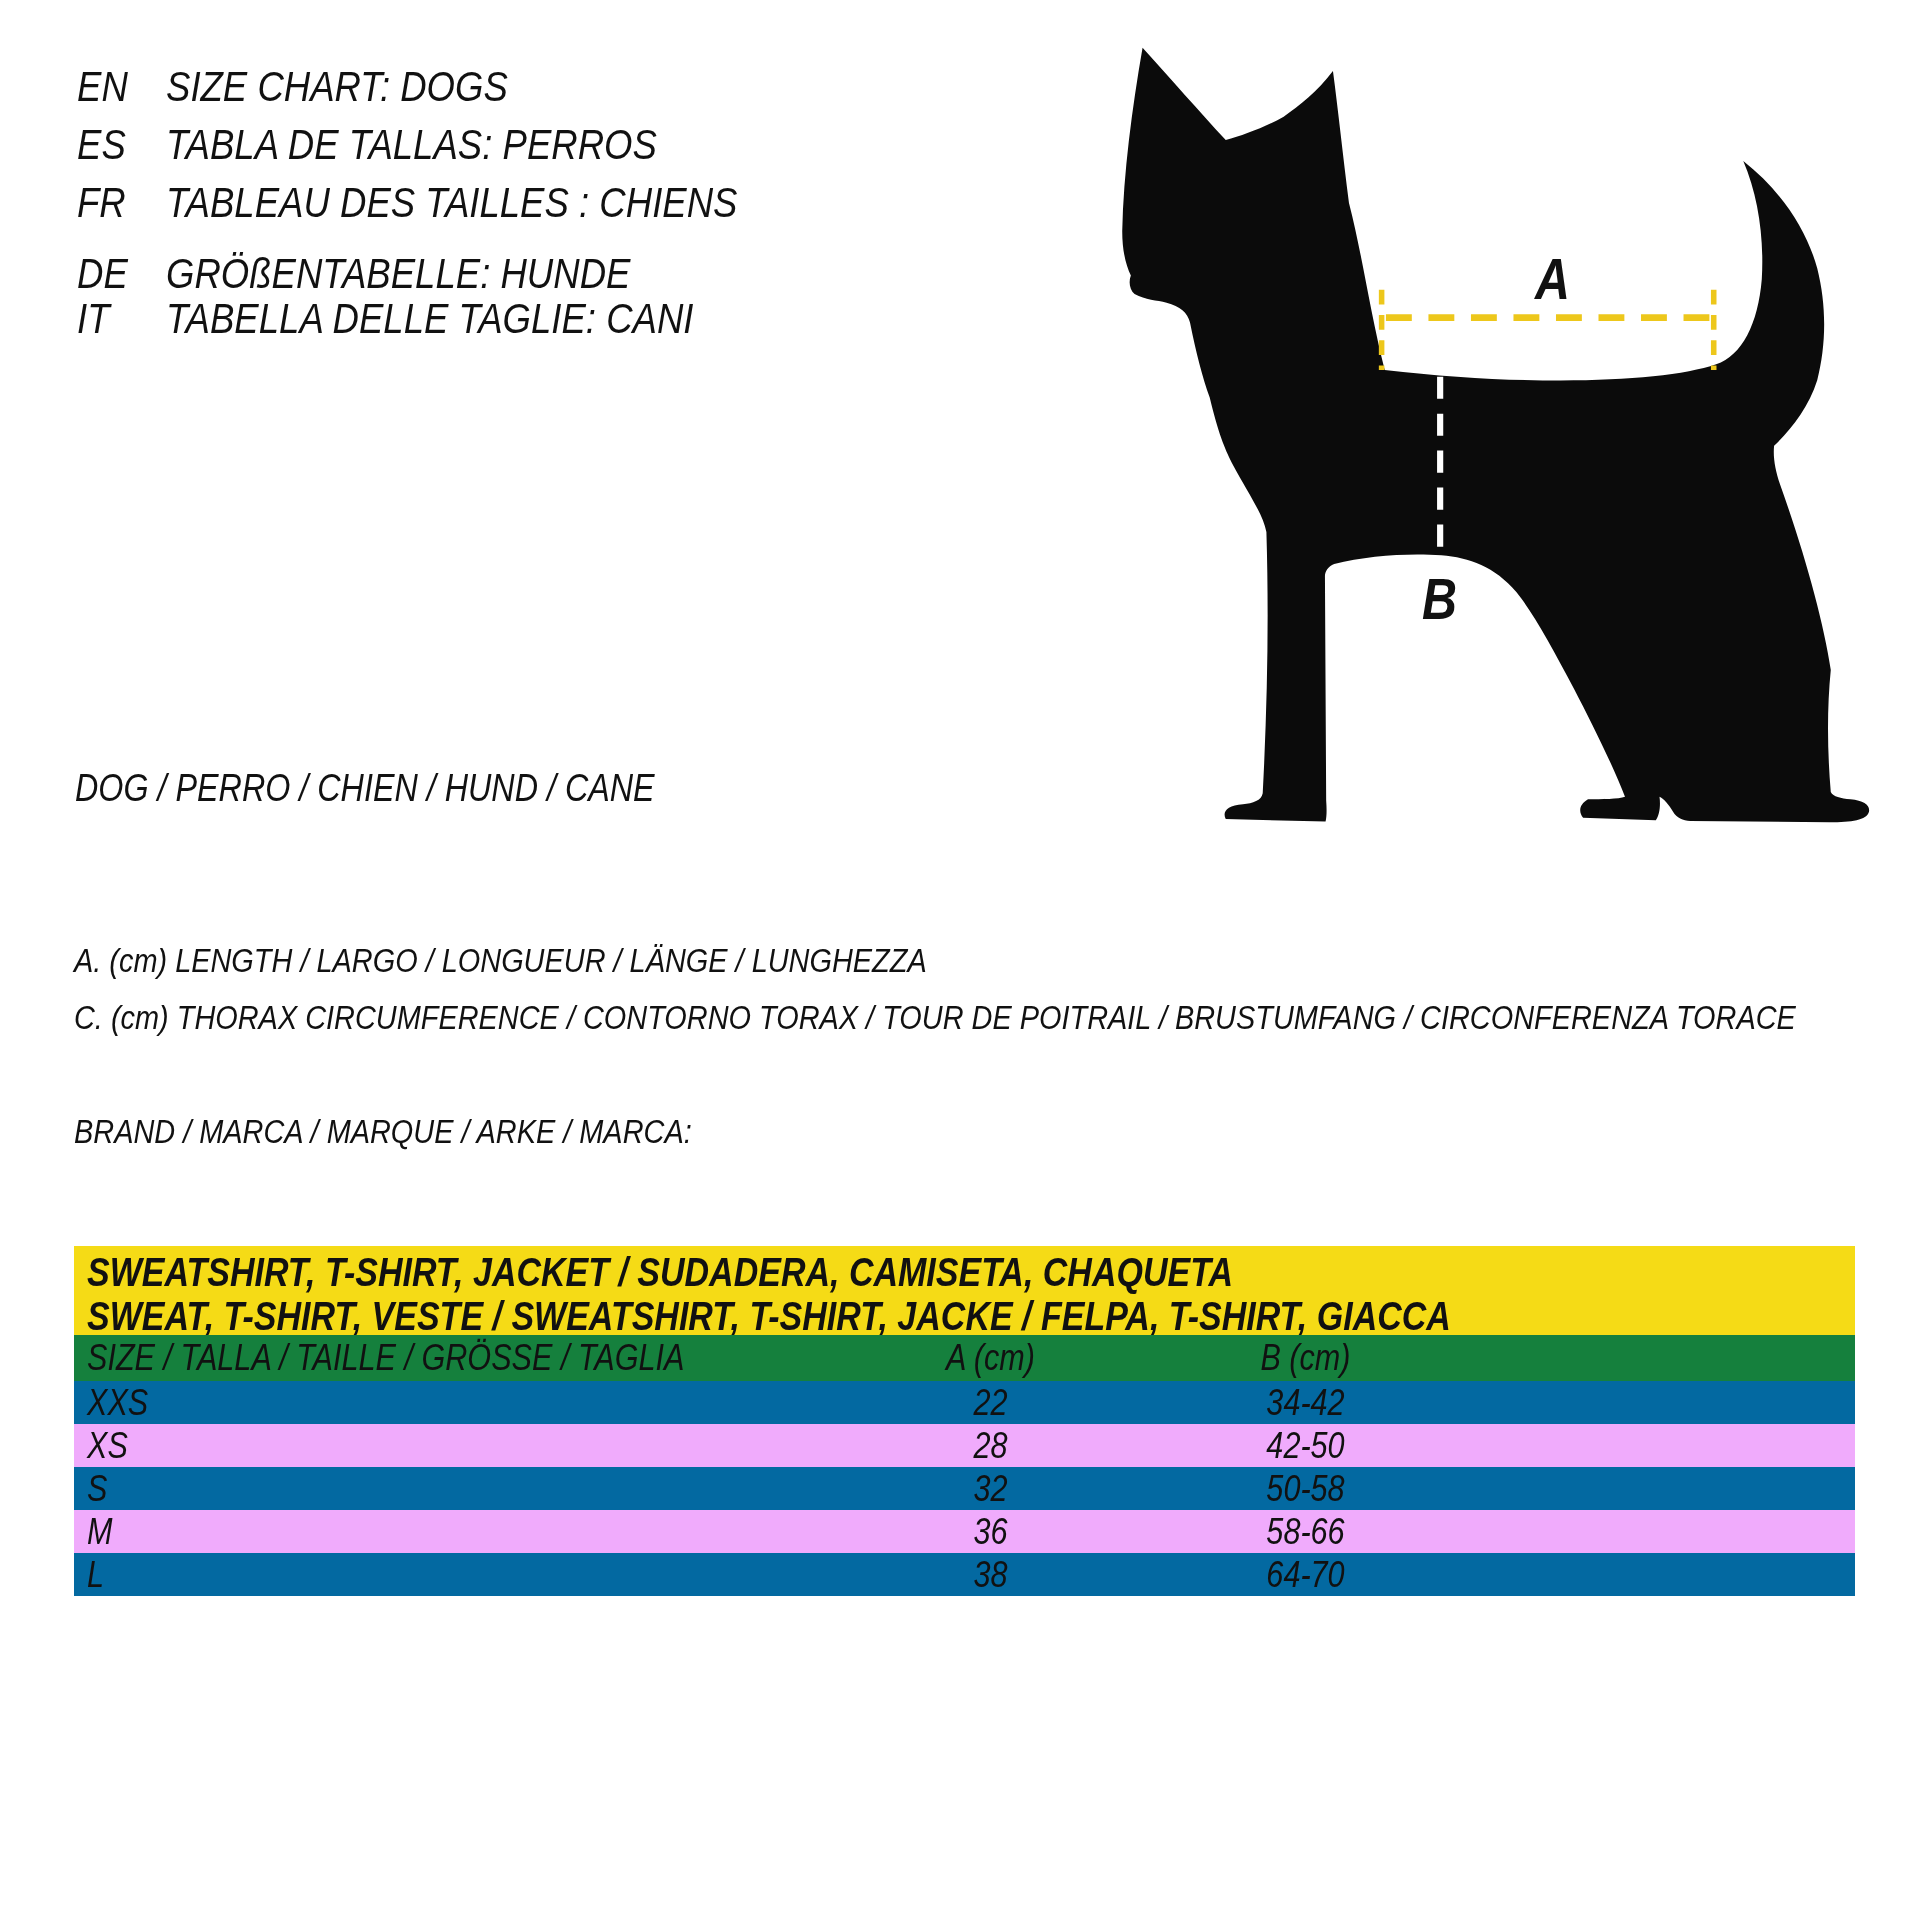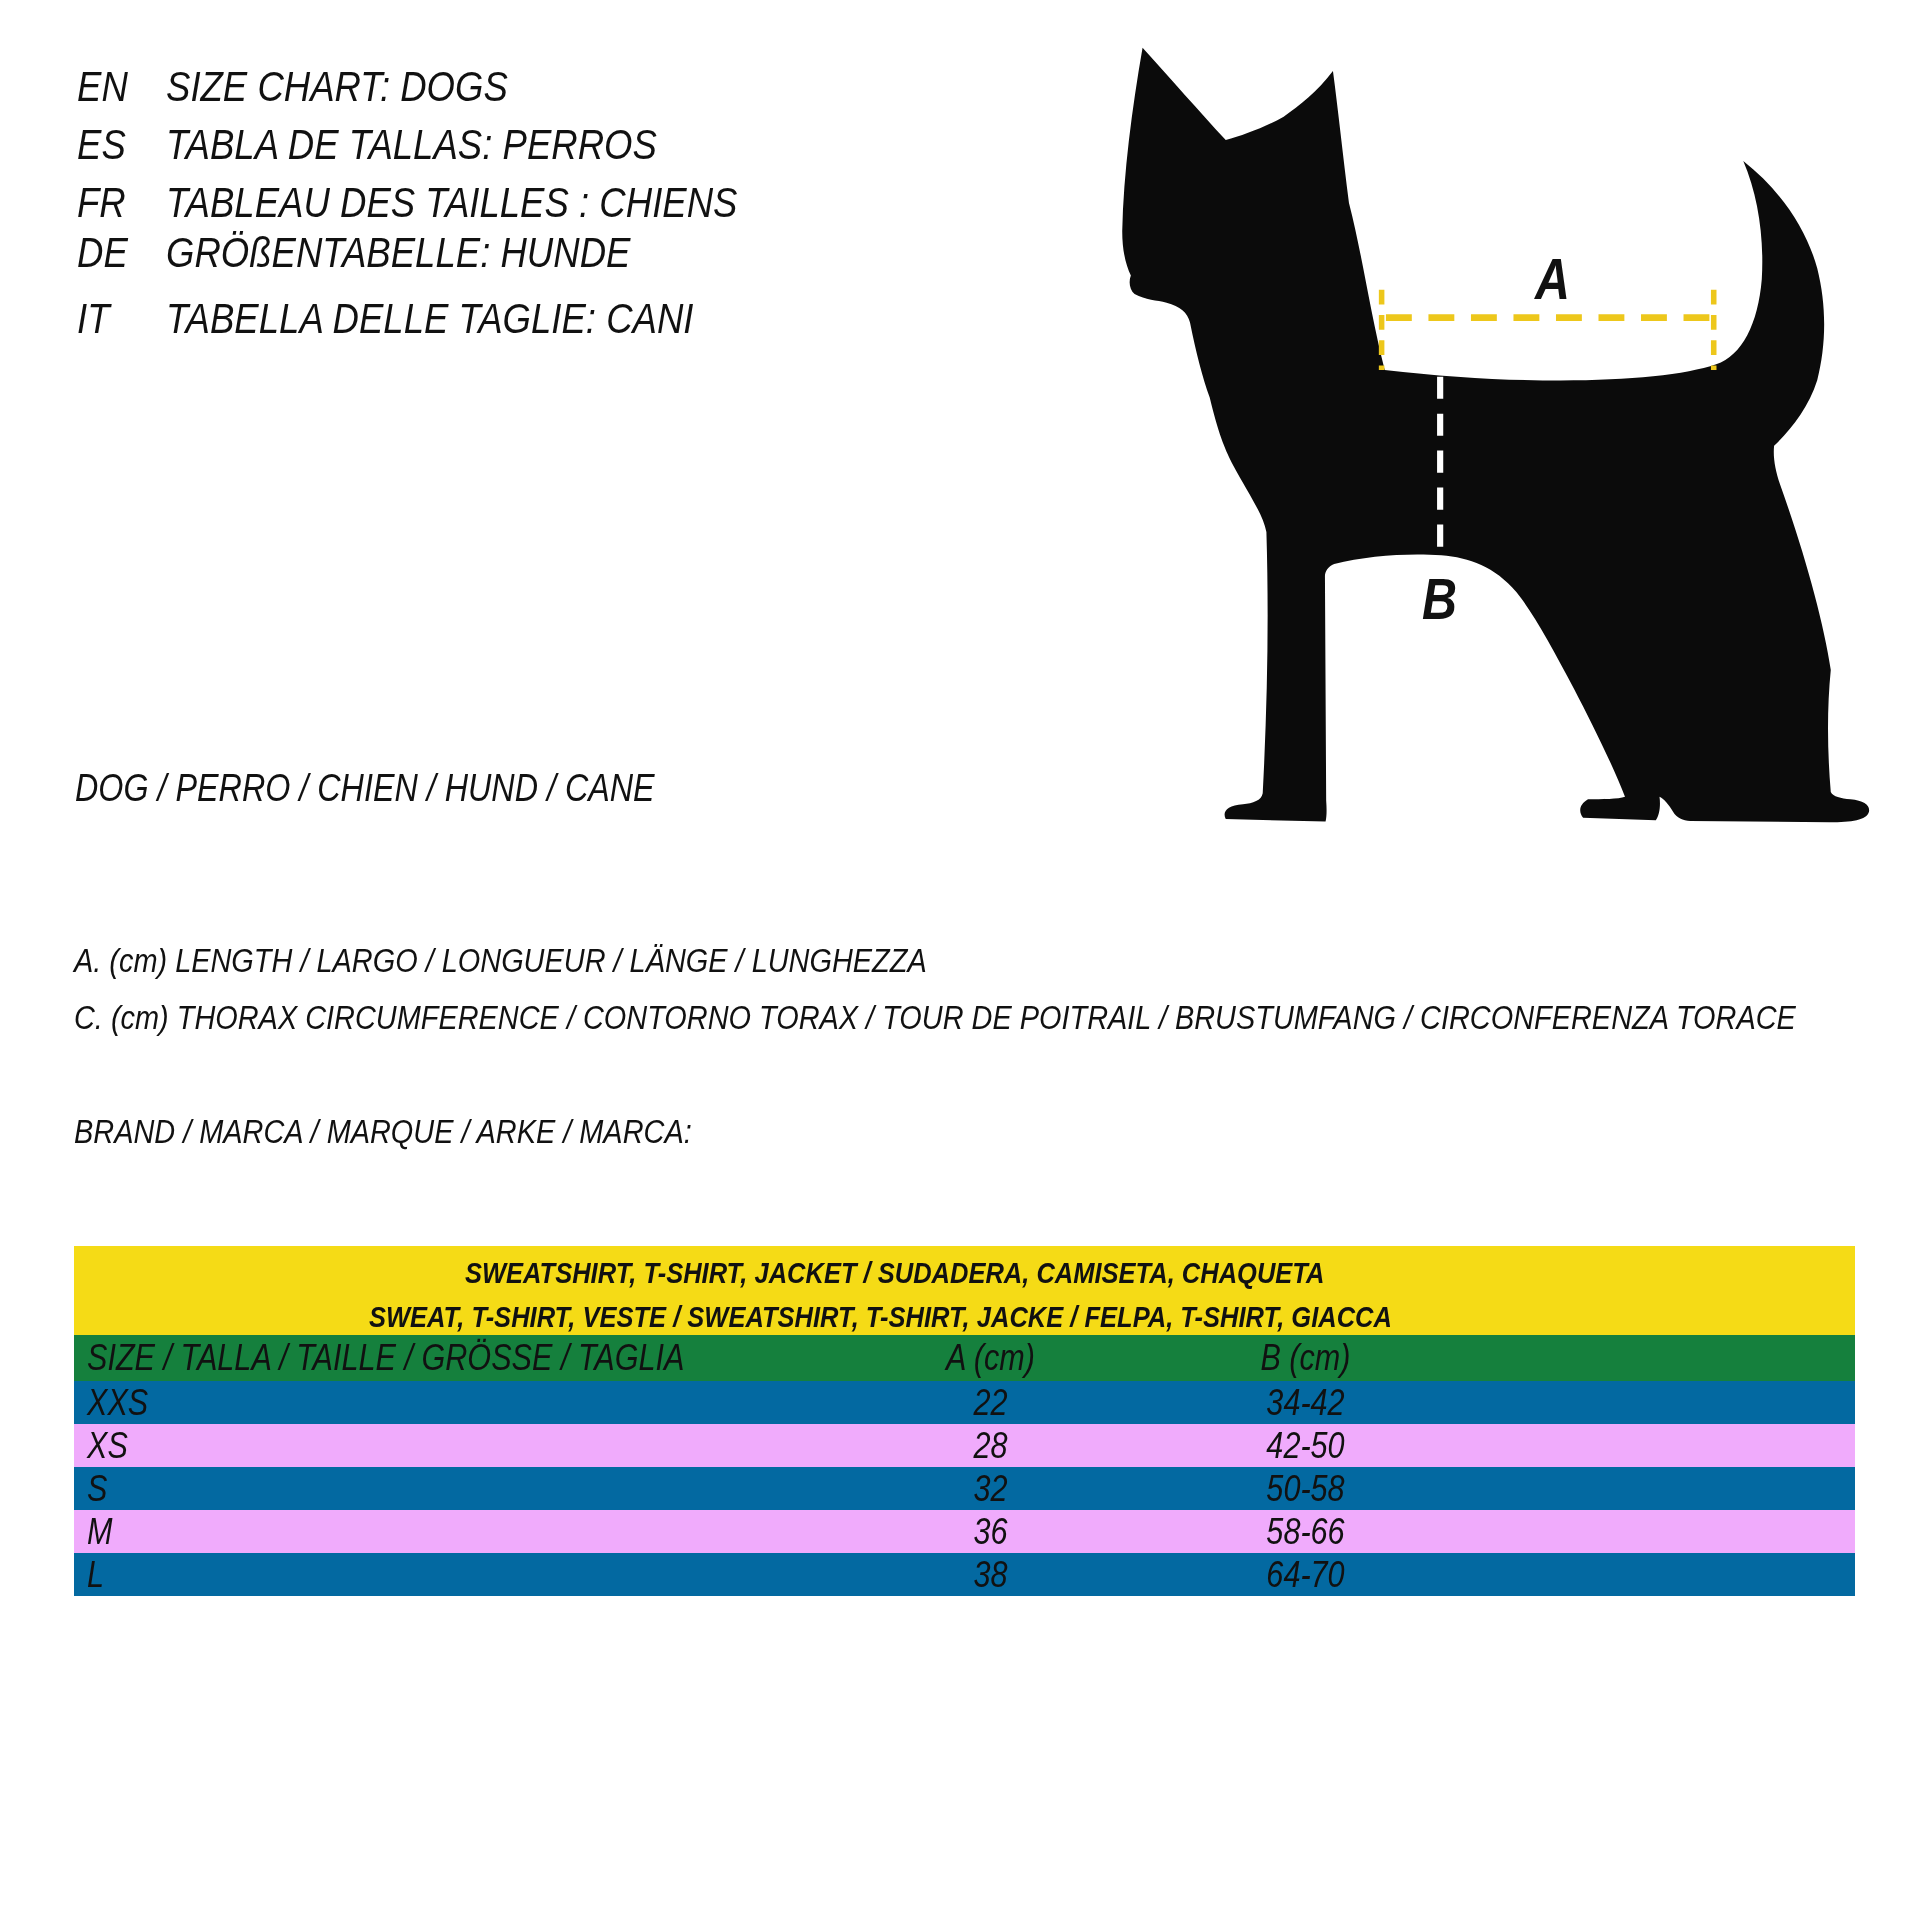--- a/index.html
+++ b/index.html
@@ -26,21 +26,21 @@
   .caption{font-size:38px;line-height:1;}
   .note{font-size:34px;line-height:1;}
 
   
   .dog-wrap{left:1121px;top:34px;width:764px;height:795px;}
   .measure-label{font-size:57px;font-weight:bold;width:123px;text-align:center;line-height:1;}
 
   
   .size-table{left:74px;top:1246px;width:1781px;}
   .band{background:#F5DB16;height:89px;padding:7.4px 0 0 0;box-sizing:border-box;}
-  .band-line{font-size:30px;font-weight:bold;line-height:39px;margin-left:13px;text-align:center;}
+  .band-line{font-size:40px;font-weight:bold;line-height:39px;margin-left:13px;}
   .trow{position:relative;width:100%;}
   .thead-row{height:46px;background:#15803d;}
   .data-row{height:43px;background:#0369a1;}
   .data-row.stripe{background:#f0abfc;}
   .cell-size{position:absolute;left:13px;top:50%;font-size:36px;line-height:1;transform:translateY(-50%) scaleX(.85);transform-origin:0 50%;white-space:nowrap;}
   .cell-a{position:absolute;left:824px;width:185px;text-align:center;top:50%;font-size:36px;line-height:1;transform:translateY(-50%) scaleX(.85);transform-origin:50% 50%;white-space:nowrap;}
   .cell-b{position:absolute;left:1139px;width:185px;text-align:center;top:50%;font-size:36px;line-height:1;transform:translateY(-50%) scaleX(.85);transform-origin:50% 50%;white-space:nowrap;}
 </style>
 </head>
 <body>
@@ -53,21 +53,21 @@
       <span class="lang-label cond">SIZE CHART: DOGS</span>
     </div>
     <div class="lang-row" style="top:123px">
       <span class="lang-code cond">ES</span>
       <span class="lang-label cond">TABLA DE TALLAS: PERROS</span>
     </div>
     <div class="lang-row" style="top:181px">
       <span class="lang-code cond">FR</span>
       <span class="lang-label cond">TABLEAU DES TAILLES : CHIENS</span>
     </div>
-    <div class="lang-row" style="top:231px">
+    <div class="lang-row" style="top:252px">
       <span class="lang-code cond">DE</span>
       <span class="lang-label cond">GRÖßENTABELLE: HUNDE</span>
     </div>
     <div class="lang-row" style="top:297px">
       <span class="lang-code cond">IT</span>
       <span class="lang-label cond">TABELLA DELLE TAGLIE: CANI</span>
     </div>
   </div>
 
   <div class="abs dog-wrap">

